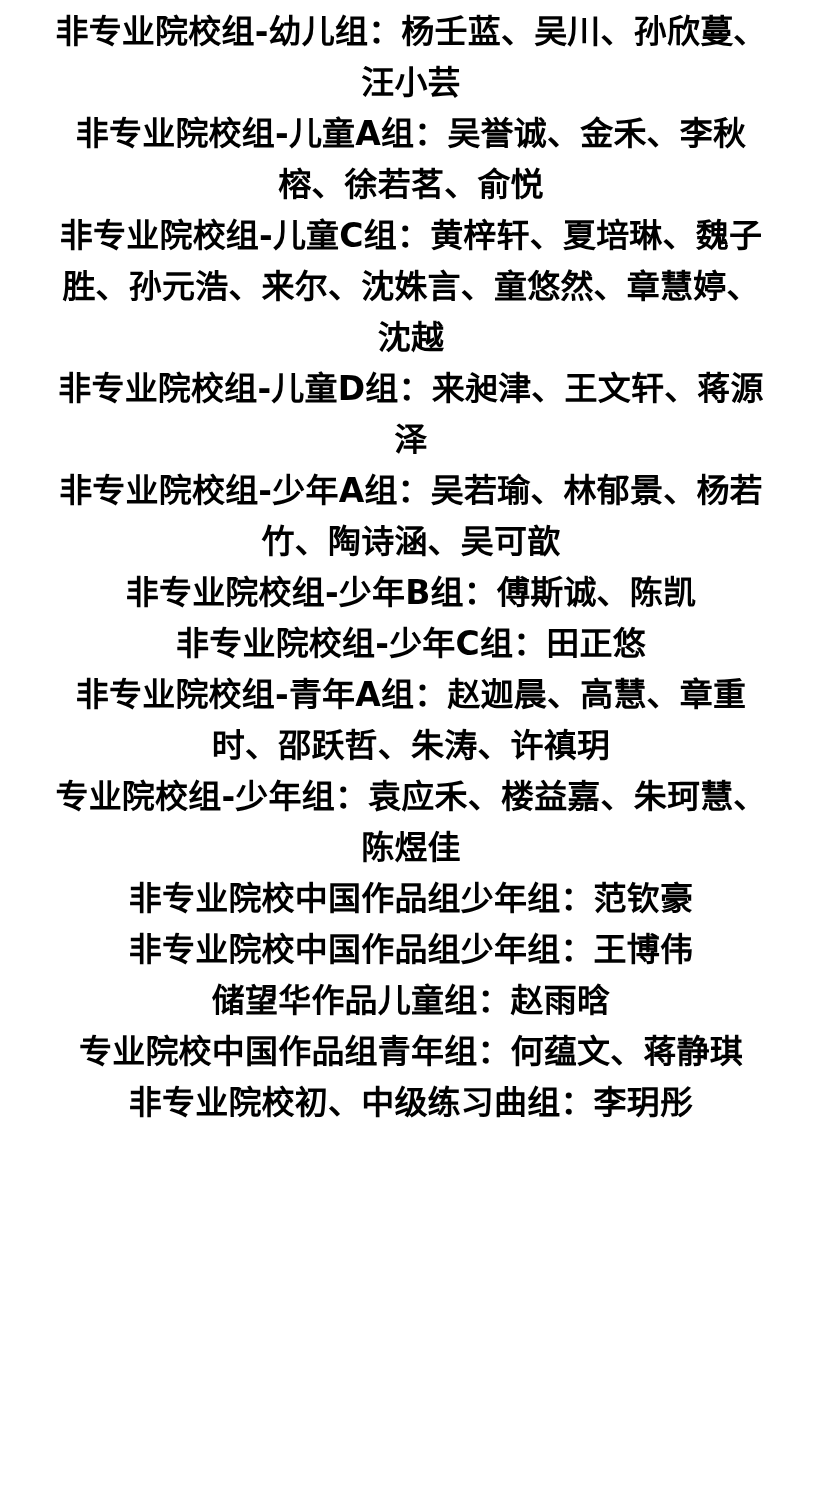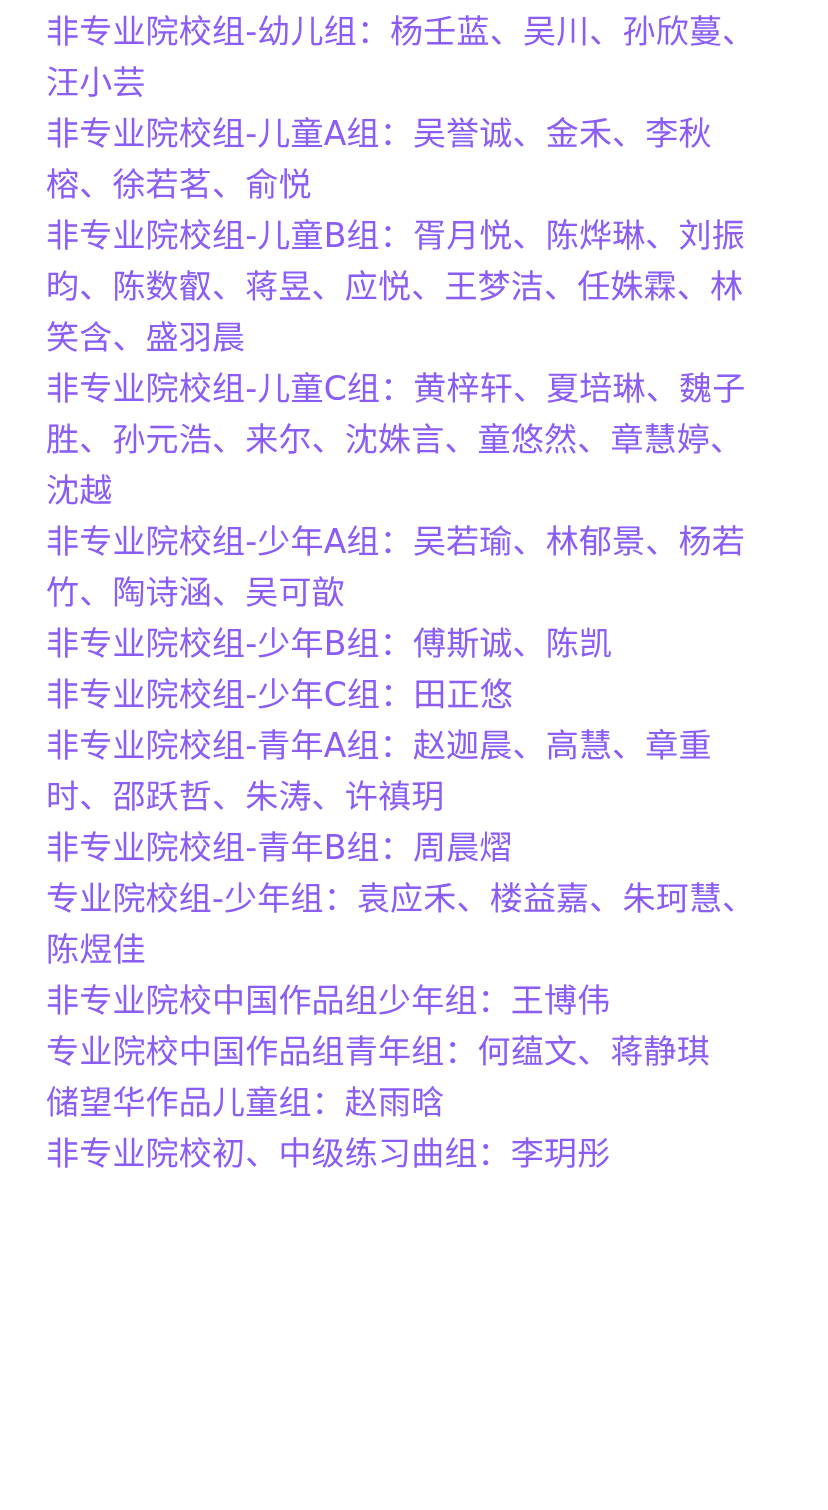--- a/index.html
+++ b/index.html
@@ -20,37 +20,38 @@
     padding: 6px 52px 6px 46px;
     background: #ffffff;
   }
   .entry {
     font-size: 33px;
     line-height: 51px;
     letter-spacing: 0.2px;
     word-break: break-all;
     margin: 0;
     padding: 0;
-    font-weight: 400;
-    color: #8b5cf6;
+    font-weight: 700;
+    color: #000000;
+    text-align: center;
   }
 </style>
 </head>
 <body>
 
 <div class="page">
   <div id="entry-list">
       <p class="entry">非专业院校组-幼儿组：杨壬蓝、吴川、孙欣蔓、汪小芸</p>
       <p class="entry">非专业院校组-儿童A组：吴誉诚、金禾、李秋榕、徐若茗、俞悦</p>
-      <p class="entry">非专业院校组-儿童B组：胥月悦、陈烨琳、刘振昀、陈数叡、蒋昱、应悦、王梦洁、任姝霖、林笑含、盛羽晨</p>
       <p class="entry">非专业院校组-儿童C组：黄梓轩、夏培琳、魏子胜、孙元浩、来尔、沈姝言、童悠然、章慧婷、沈越</p>
+      <p class="entry">非专业院校组-儿童D组：来昶津、王文轩、蒋源泽</p>
       <p class="entry">非专业院校组-少年A组：吴若瑜、林郁景、杨若竹、陶诗涵、吴可歆</p>
       <p class="entry">非专业院校组-少年B组：傅斯诚、陈凯</p>
       <p class="entry">非专业院校组-少年C组：田正悠</p>
       <p class="entry">非专业院校组-青年A组：赵迦晨、高慧、章重时、邵跃哲、朱涛、许禛玥</p>
-      <p class="entry">非专业院校组-青年B组：周晨熠</p>
       <p class="entry">专业院校组-少年组：袁应禾、楼益嘉、朱珂慧、陈煜佳</p>
+      <p class="entry">非专业院校中国作品组少年组：范钦豪</p>
       <p class="entry">非专业院校中国作品组少年组：王博伟</p>
+      <p class="entry">储望华作品儿童组：赵雨晗</p>
       <p class="entry">专业院校中国作品组青年组：何蕴文、蒋静琪</p>
-      <p class="entry">储望华作品儿童组：赵雨晗</p>
       <p class="entry">非专业院校初、中级练习曲组：李玥彤</p>
     </div>
 </div>
 
 </body></html>

